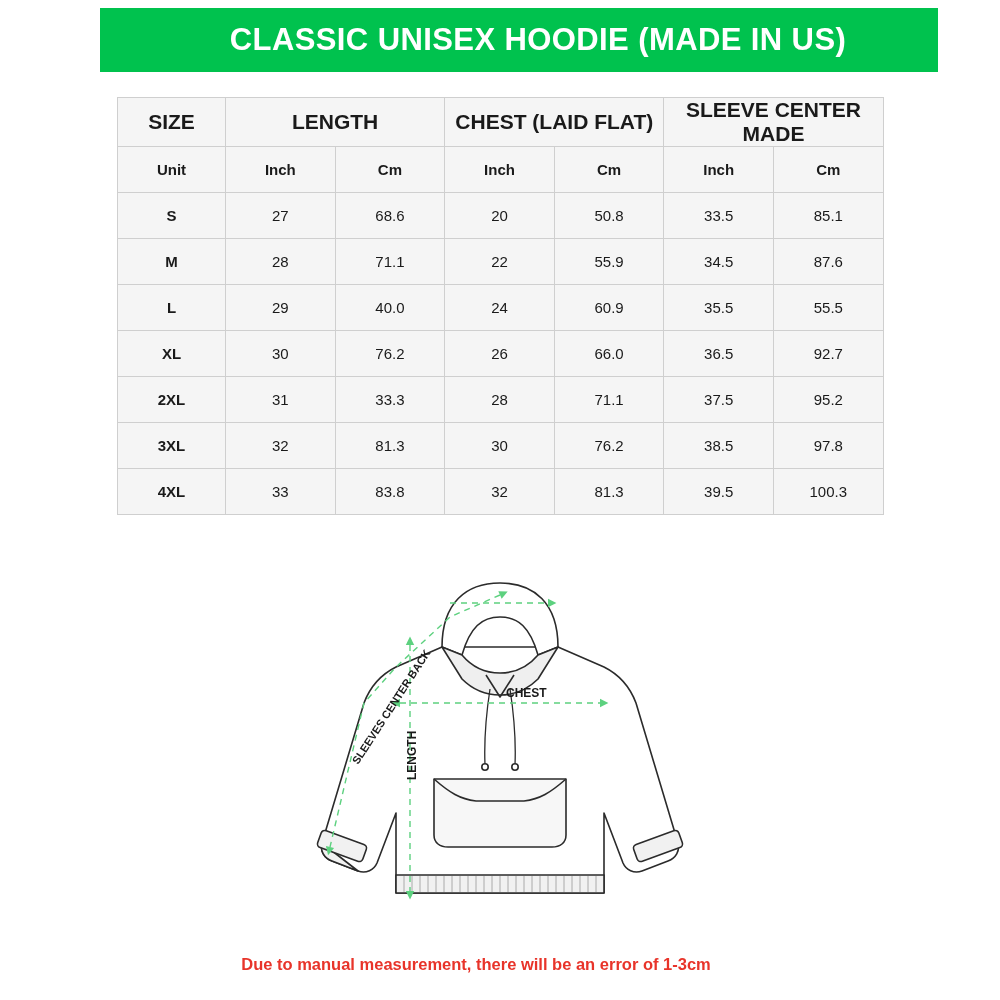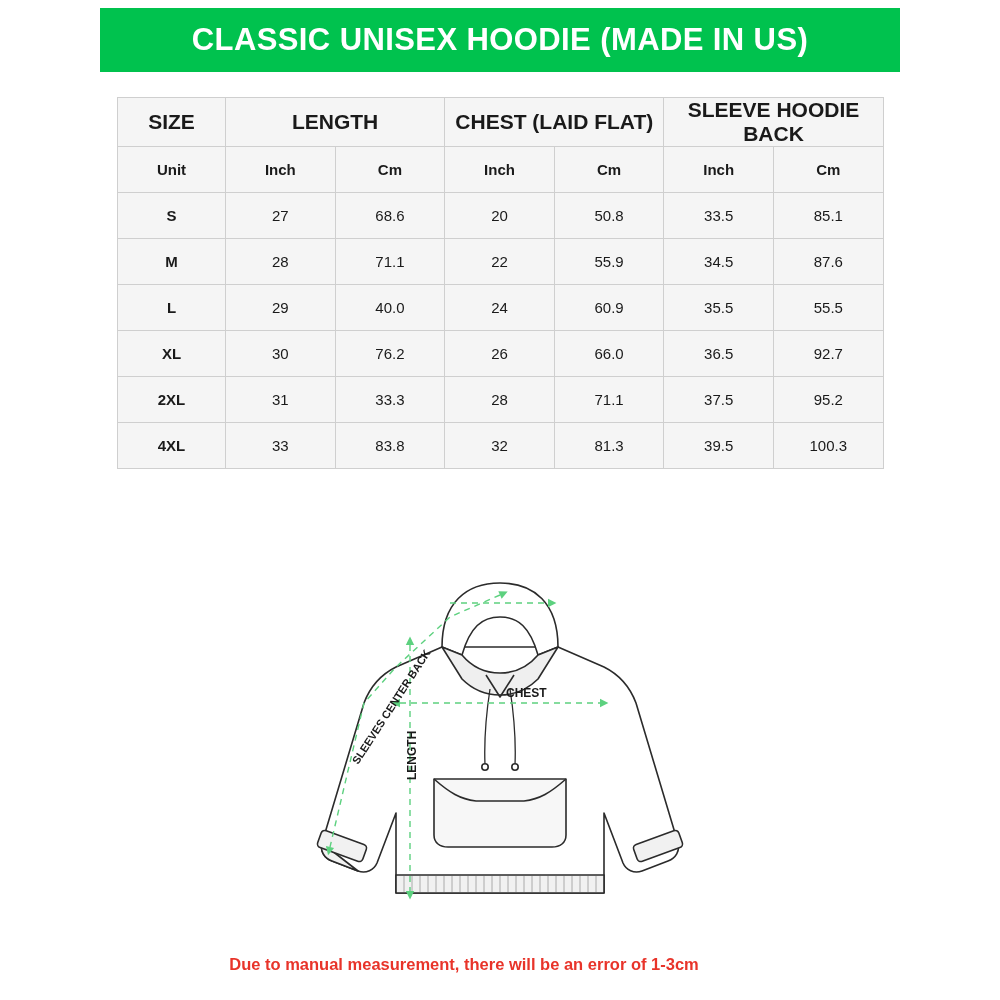--- a/index.html
+++ b/index.html
@@ -24,20 +24,21 @@
   .header-banner {
     position: absolute;
     left: 100px;
     top: 8px;
     width: 800px;
     height: 64px;
     background: #00c24e;
     display: flex;
     align-items: center;
     justify-content: center;
+    padding-left: 38px;
   }
   .header-title {
     color: #ffffff;
     font-size: 31px;
     font-weight: bold;
     letter-spacing: 0.4px;
     text-align: center;
     white-space: nowrap;
   }
 
@@ -86,21 +87,21 @@
     width: 400px;
     height: 355px;
   }
   .illustration svg {
     display: block;
   }
 
   
   .footer-note {
     position: absolute;
-    left: 0;
+    left: 12px;
     top: 955px;
     width: 928px;
     text-align: center;
     color: #e8342a;
     font-size: 16.5px;
     font-weight: bold;
   }
 </style>
 </head>
 <body>
@@ -120,21 +121,21 @@
         <col class="c-val">
           <col class="c-val">
         <col class="c-val">
           <col class="c-val">
       </colgroup>
       <thead>
         <tr>
           <th>SIZE</th>
           <th colspan="2">LENGTH</th>
           <th colspan="2">CHEST (LAID FLAT)</th>
-          <th colspan="2">SLEEVE HOODIE BACK</th>
+          <th colspan="2">SLEEVE CENTER MADE</th>
         </tr>
         <tr class="unit-row">
           <td>Unit</td>
           <td>Inch</td>
           <td>Cm</td>
           <td>Inch</td>
           <td>Cm</td>
           <td>Inch</td>
           <td>Cm</td>
         </tr>
@@ -177,20 +178,29 @@
           <td>92.7</td>
         </tr>
         <tr>
           <td class="size-cell">2XL</td>
           <td>31</td>
           <td>33.3</td>
           <td>28</td>
           <td>71.1</td>
           <td>37.5</td>
           <td>95.2</td>
+        </tr>
+        <tr>
+          <td class="size-cell">3XL</td>
+          <td>32</td>
+          <td>81.3</td>
+          <td>30</td>
+          <td>76.2</td>
+          <td>38.5</td>
+          <td>97.8</td>
         </tr>
         <tr>
           <td class="size-cell">4XL</td>
           <td>33</td>
           <td>83.8</td>
           <td>32</td>
           <td>81.3</td>
           <td>39.5</td>
           <td>100.3</td>
         </tr>

